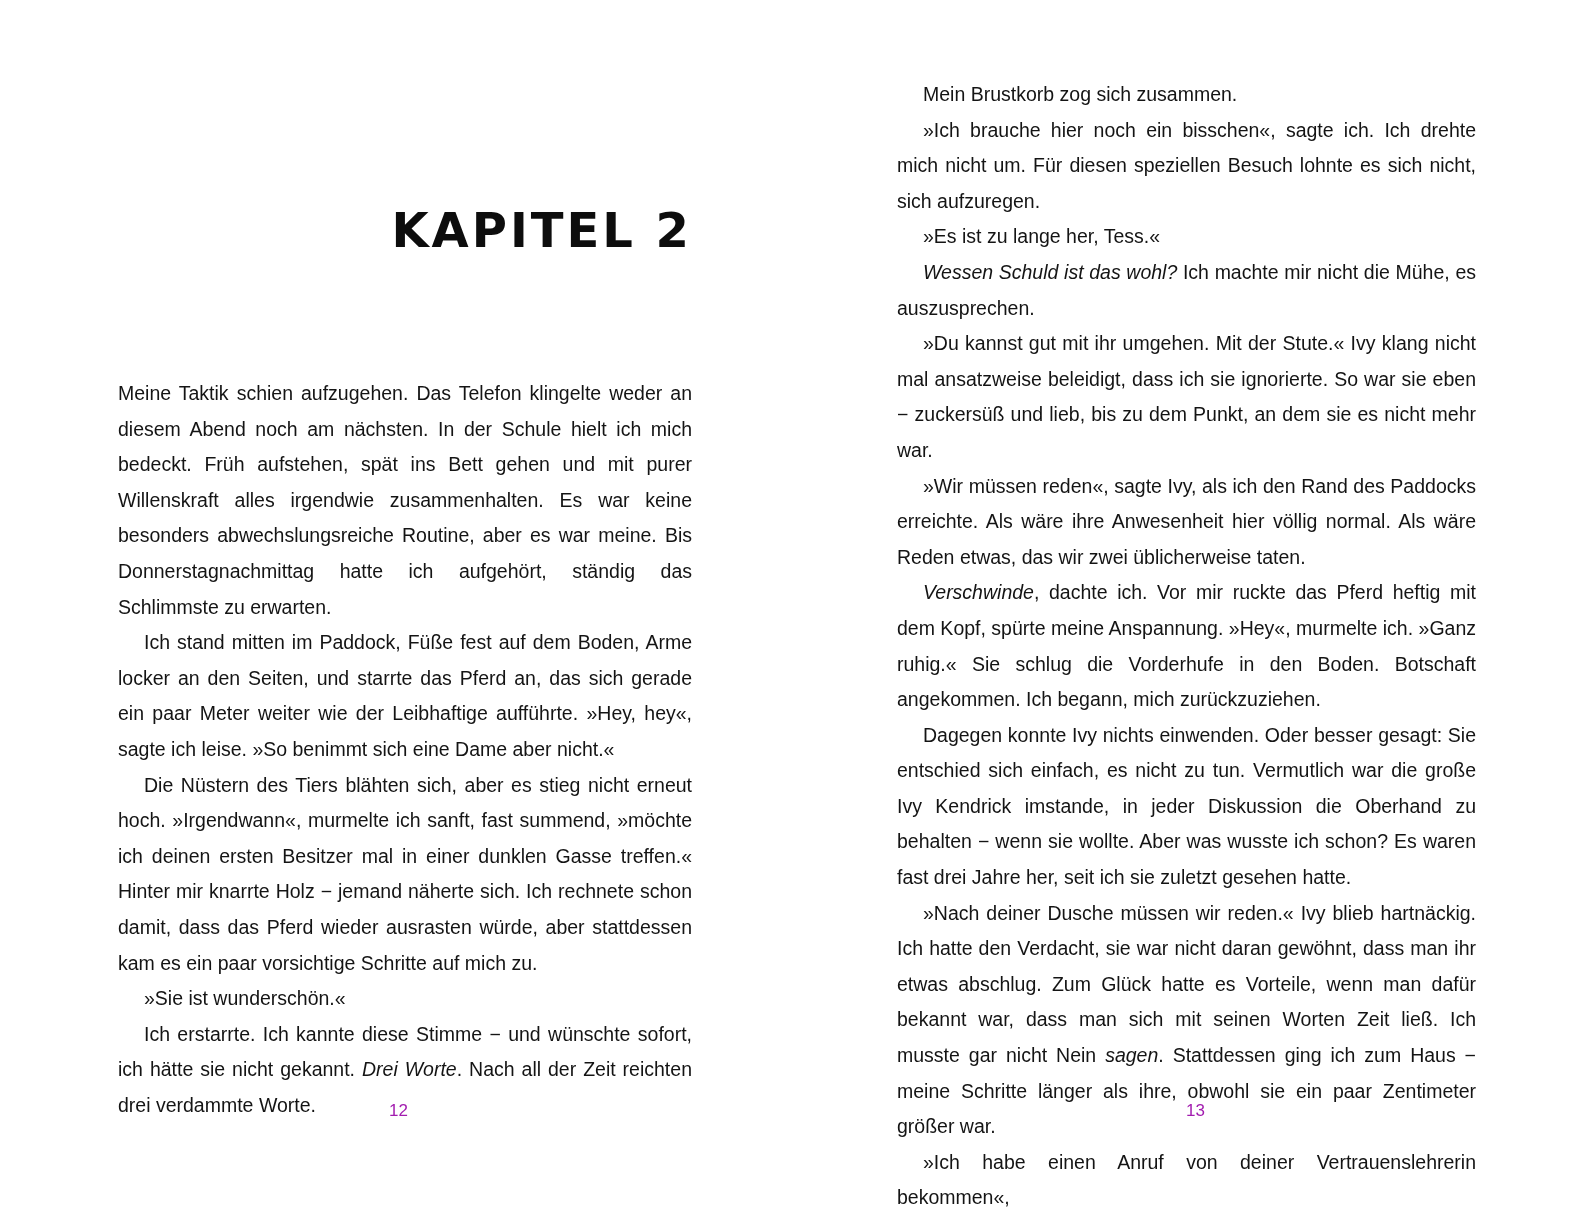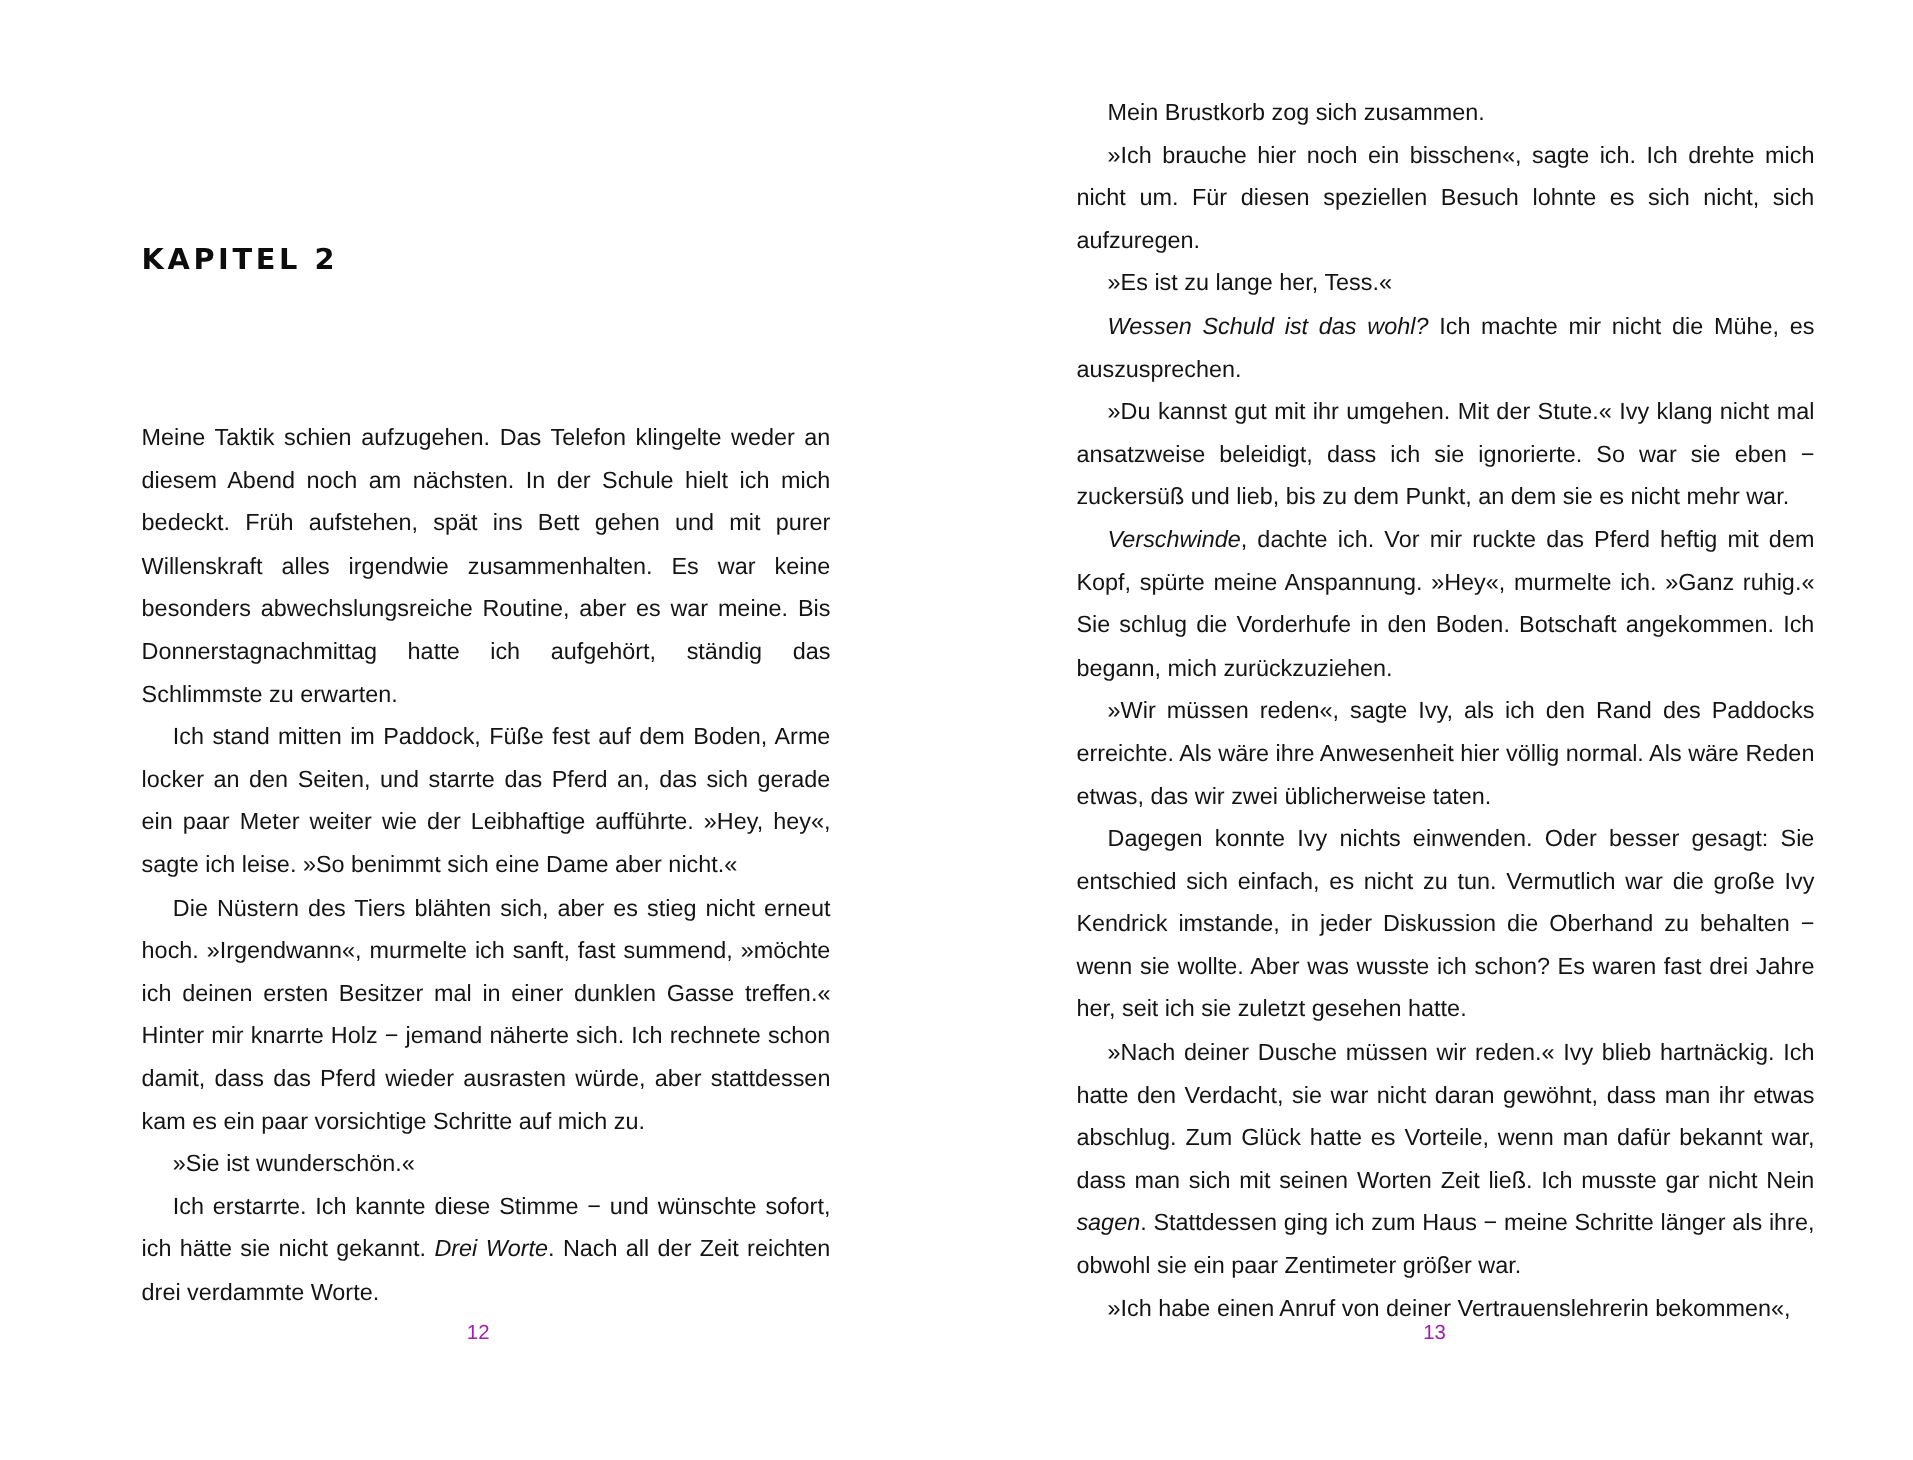--- a/index.html
+++ b/index.html
@@ -25,28 +25,28 @@
     position: relative;
     box-sizing: border-box;
     height: 1217px;
   }
   .page-left {
     width: 797px;
     padding: 0 105px 0 118px;
   }
   .page-right {
     width: 797px;
-    padding: 0 82px 0 100px;
+    padding: 0 118px 0 100px;
   }
   .chapter-title {
     font-family: "DejaVu Sans", sans-serif;
     font-weight: 700;
-    font-size: 24px;
+    font-size: 48px;
     letter-spacing: 3px;
-    text-align: left;
+    text-align: right;
     margin: 202px 0 0 0;
     color: #0d0d0d;
   }
   .body-block {
     margin-top: 118px;
   }
   .body-block-right {
     margin-top: 77px;
   }
   p.para {
@@ -91,22 +91,22 @@
     <div class="folio folio-left">12</div>
   </div>
 
   <div class="page page-right">
     <div class="body-block-right">
       <p class="para indent">Mein Brustkorb zog sich zusammen.</p>
       <p class="para indent">»Ich brauche hier noch ein bisschen«, sagte ich. Ich drehte mich nicht um. Für diesen speziellen Besuch lohnte es sich nicht, sich aufzuregen.</p>
       <p class="para indent">»Es ist zu lange her, Tess.«</p>
       <p class="para indent"><em>Wessen Schuld ist das wohl?</em> Ich machte mir nicht die Mühe, es auszusprechen.</p>
       <p class="para indent">»Du kannst gut mit ihr umgehen. Mit der Stute.« Ivy klang nicht mal ansatzweise beleidigt, dass ich sie ignorierte. So war sie eben − zuckersüß und lieb, bis zu dem Punkt, an dem sie es nicht mehr war.</p>
+      <p class="para indent">»Wir müssen reden«, sagte Ivy, als ich den Rand des Paddocks erreichte. Als wäre ihre Anwesenheit hier völlig normal. Als wäre Reden etwas, das wir zwei üblicherweise taten.</p>
       <p class="para indent"><em>Verschwinde</em>, dachte ich. Vor mir ruckte das Pferd heftig mit dem Kopf, spürte meine Anspannung. »Hey«, murmelte ich. »Ganz ruhig.« Sie schlug die Vorderhufe in den Boden. Botschaft angekommen. Ich begann, mich zurückzuziehen.</p>
-      <p class="para indent">»Wir müssen reden«, sagte Ivy, als ich den Rand des Paddocks erreichte. Als wäre ihre Anwesenheit hier völlig normal. Als wäre Reden etwas, das wir zwei üblicherweise taten.</p>
       <p class="para indent">Dagegen konnte Ivy nichts einwenden. Oder besser gesagt: Sie entschied sich einfach, es nicht zu tun. Vermutlich war die große Ivy Kendrick imstande, in jeder Diskussion die Oberhand zu behalten − wenn sie wollte. Aber was wusste ich schon? Es waren fast drei Jahre her, seit ich sie zuletzt gesehen hatte.</p>
       <p class="para indent">»Nach deiner Dusche müssen wir reden.« Ivy blieb hartnäckig. Ich hatte den Verdacht, sie war nicht daran gewöhnt, dass man ihr etwas abschlug. Zum Glück hatte es Vorteile, wenn man dafür bekannt war, dass man sich mit seinen Worten Zeit ließ. Ich musste gar nicht Nein <em>sagen</em>. Stattdessen ging ich zum Haus − meine Schritte länger als ihre, obwohl sie ein paar Zentimeter größer war.</p>
       <p class="para indent">»Ich habe einen Anruf von deiner Vertrauenslehrerin bekommen«,</p>
     </div>
     <div class="folio folio-right">13</div>
   </div>
 
 </div>
 
 </body></html>

